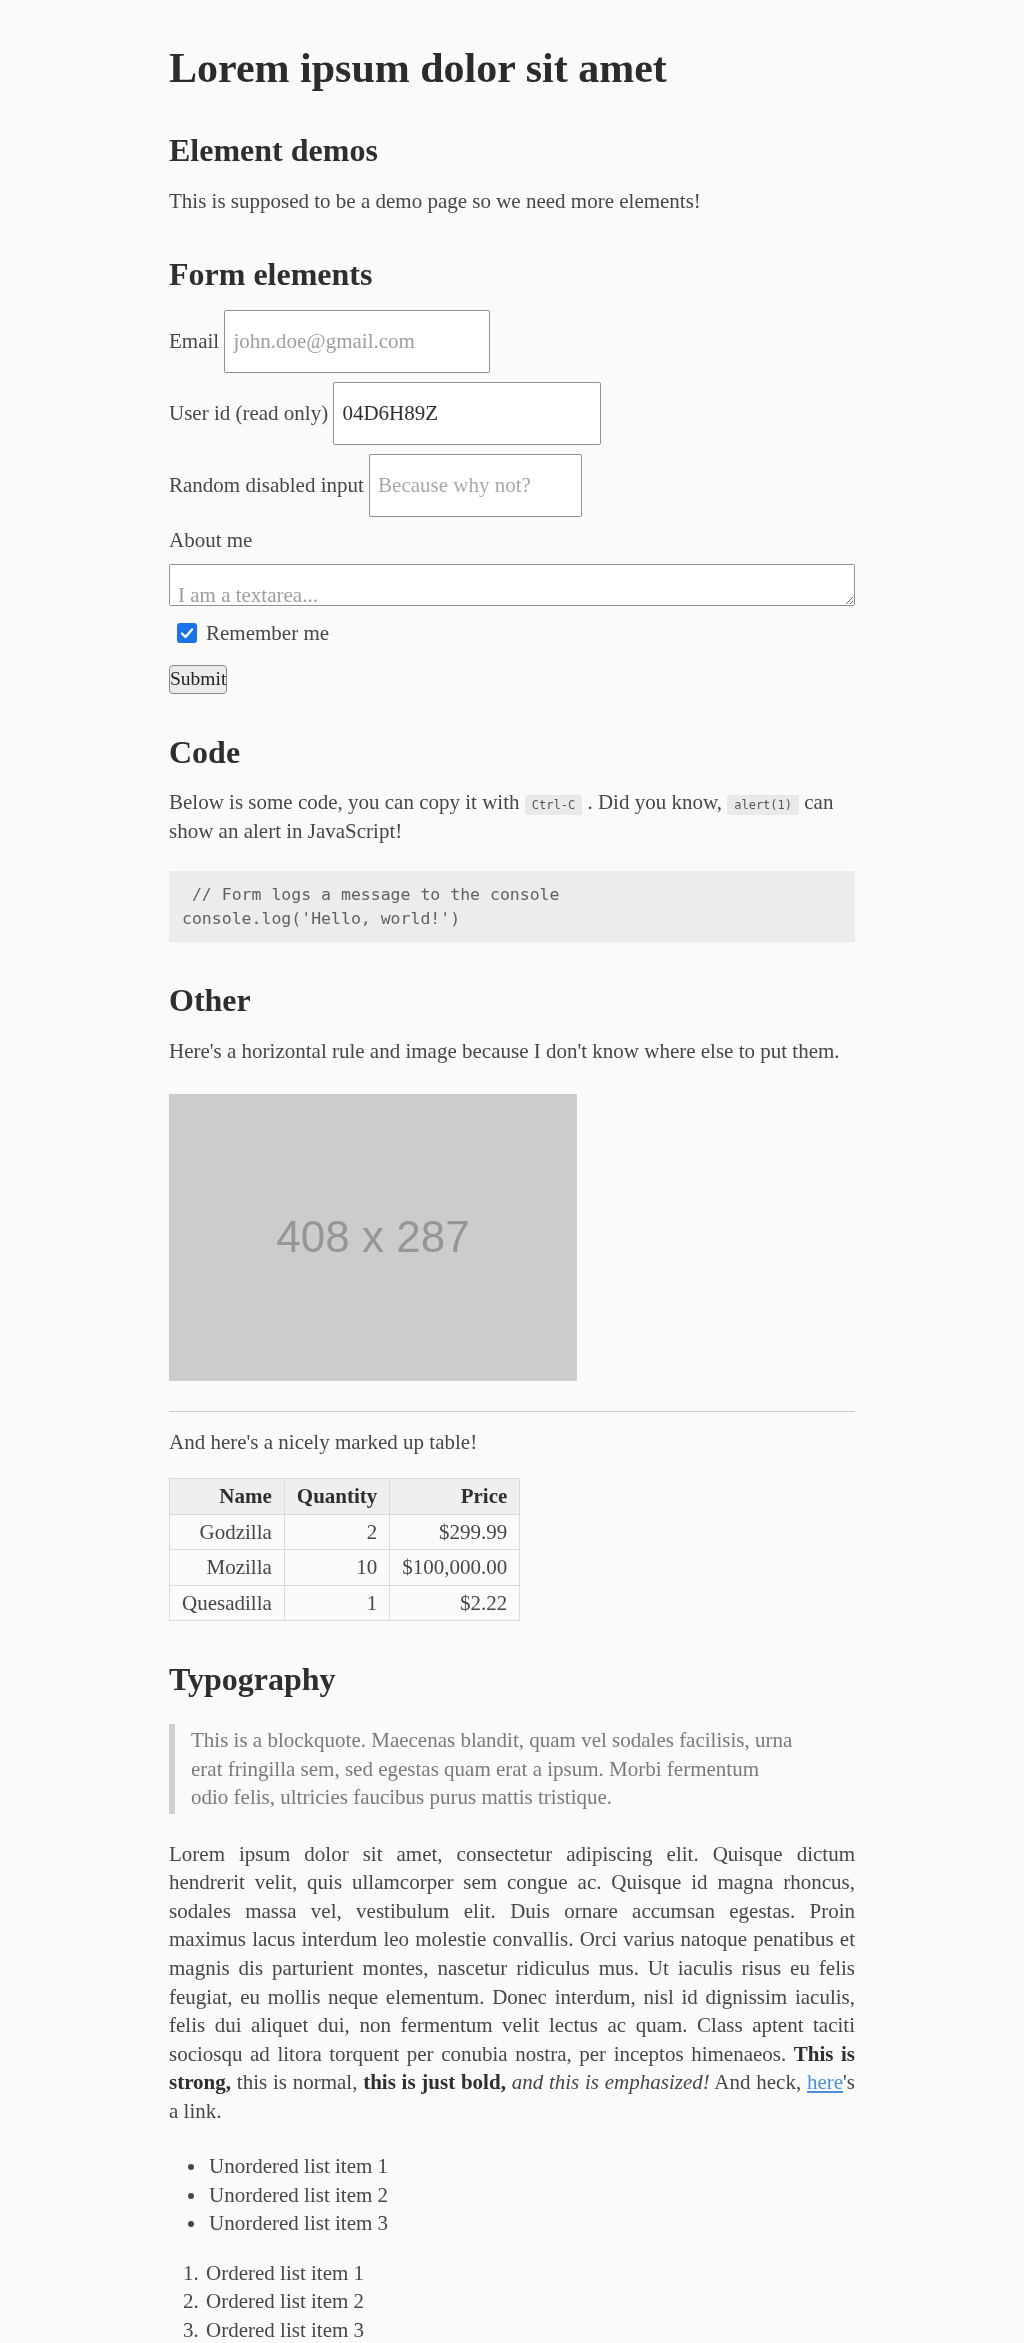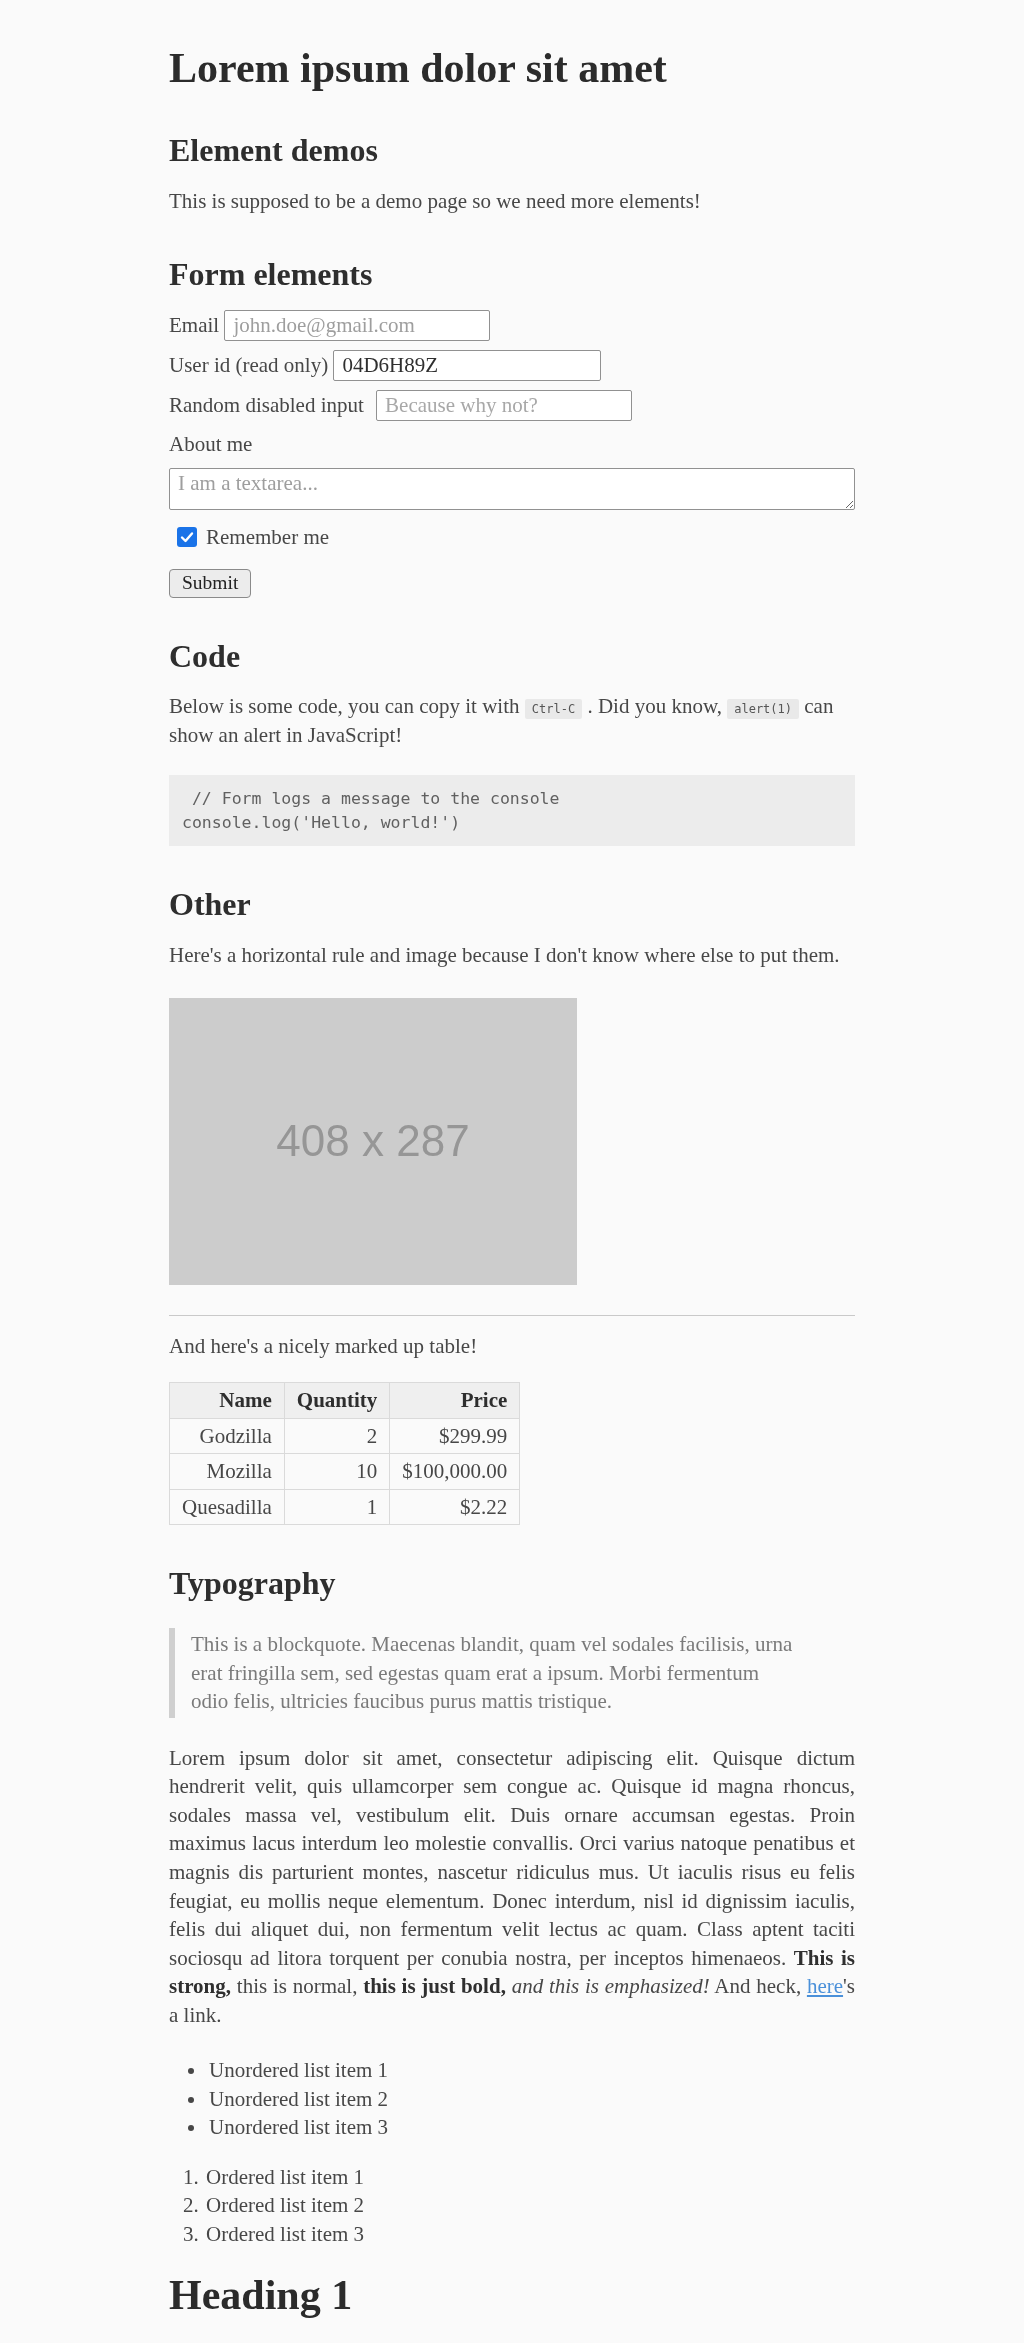--- a/index.html
+++ b/index.html
@@ -21,50 +21,49 @@
   
   .form-row { margin: 9px 0; }
   .form-label { color: #474747; }
   input[type="text"], textarea {
     font-family: "Liberation Serif", serif;
     font-size: 21px;
     color: #2f2f2f;
     background: #ffffff;
     border: 1px solid #919191;
     border-radius: 2px;
-    padding: 2px 8px;
+    padding: 18px 8px;
   }
   ::placeholder { color: #9e9e9e; opacity: 1; }
   .email-input { width: 266px; }
   .userid-input { width: 268px; }
   .disabled-input {
-    width: 256px;
+    width: 213px;
     background: #f0f0f0;
     border-color: #c6c6c6;
-    margin-left: 7px;
   }
   .disabled-input::placeholder { color: #a8a8a8; }
   textarea.about { width: 686px; height: 42px; resize: vertical; display: block; }
   .check-row { display: flex; align-items: center; gap: 9px; margin: 13px 8px; }
   .checkbox {
     width: 20px; height: 20px;
     background: #1a73e8;
     border-radius: 3px;
     display: inline-flex; align-items: center; justify-content: center;
     flex: 0 0 auto;
   }
   .checkbox svg { display: block; }
   .submit-btn {
     font-family: "Liberation Serif", serif;
     font-size: 19.5px;
     color: #222222;
     background: #ececec;
     border: 1px solid #8a8a8a;
     border-radius: 4px;
-    padding: 2px 12px 3px;
+    padding: 2px 0 3px;
     margin-top: 4px;
     cursor: pointer;
   }
 
   
   code.chip {
     font-family: "DejaVu Sans Mono", monospace;
     font-size: 12px;
     color: #555555;
     background: #e9e9e9;

